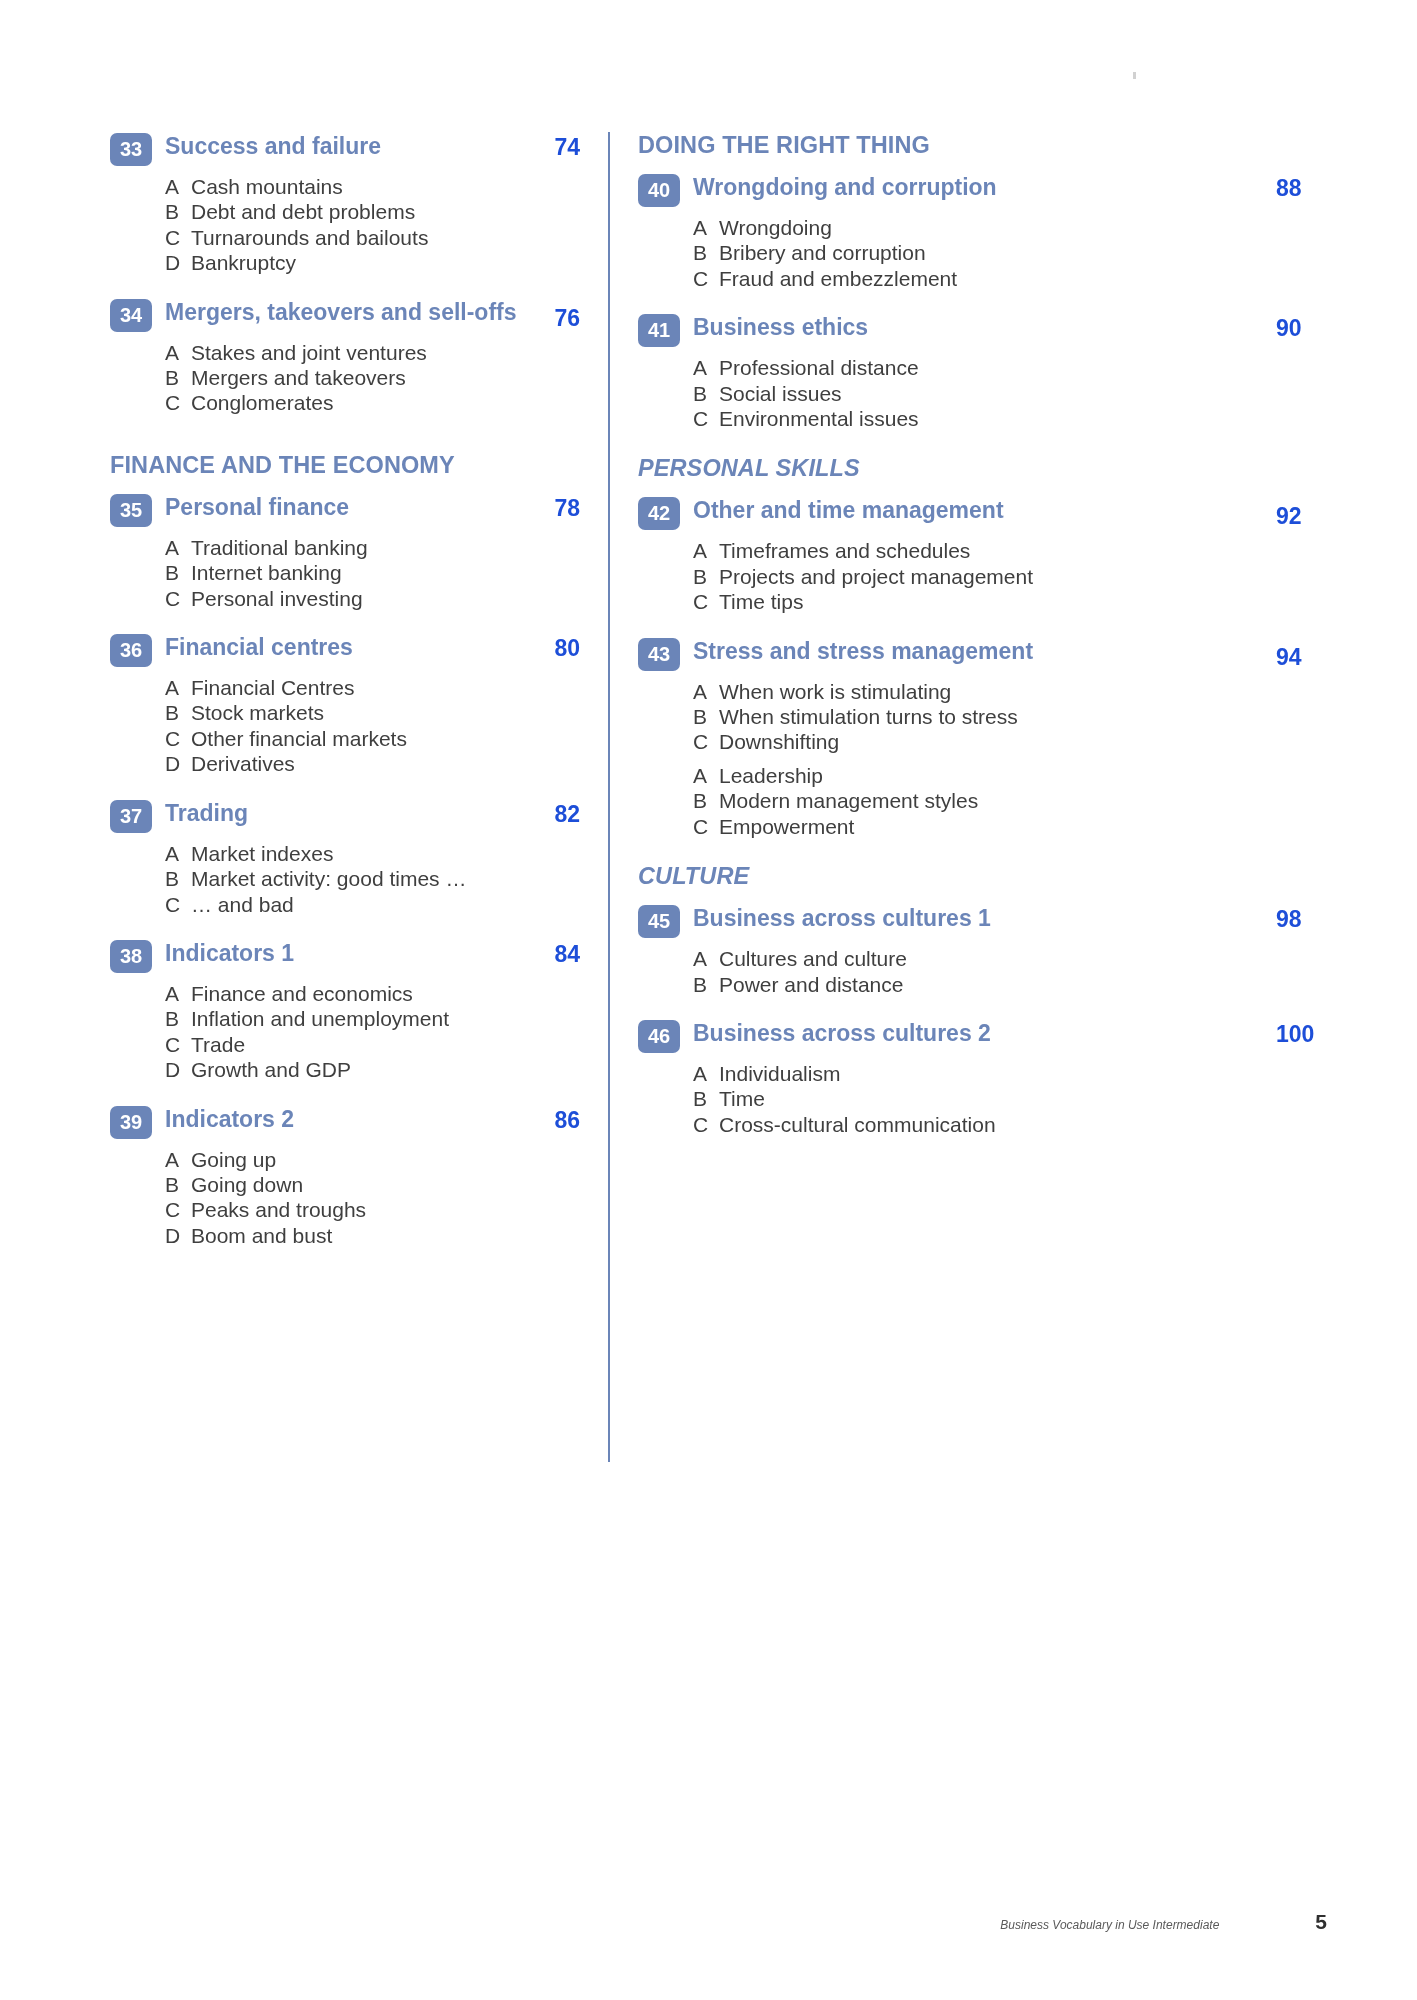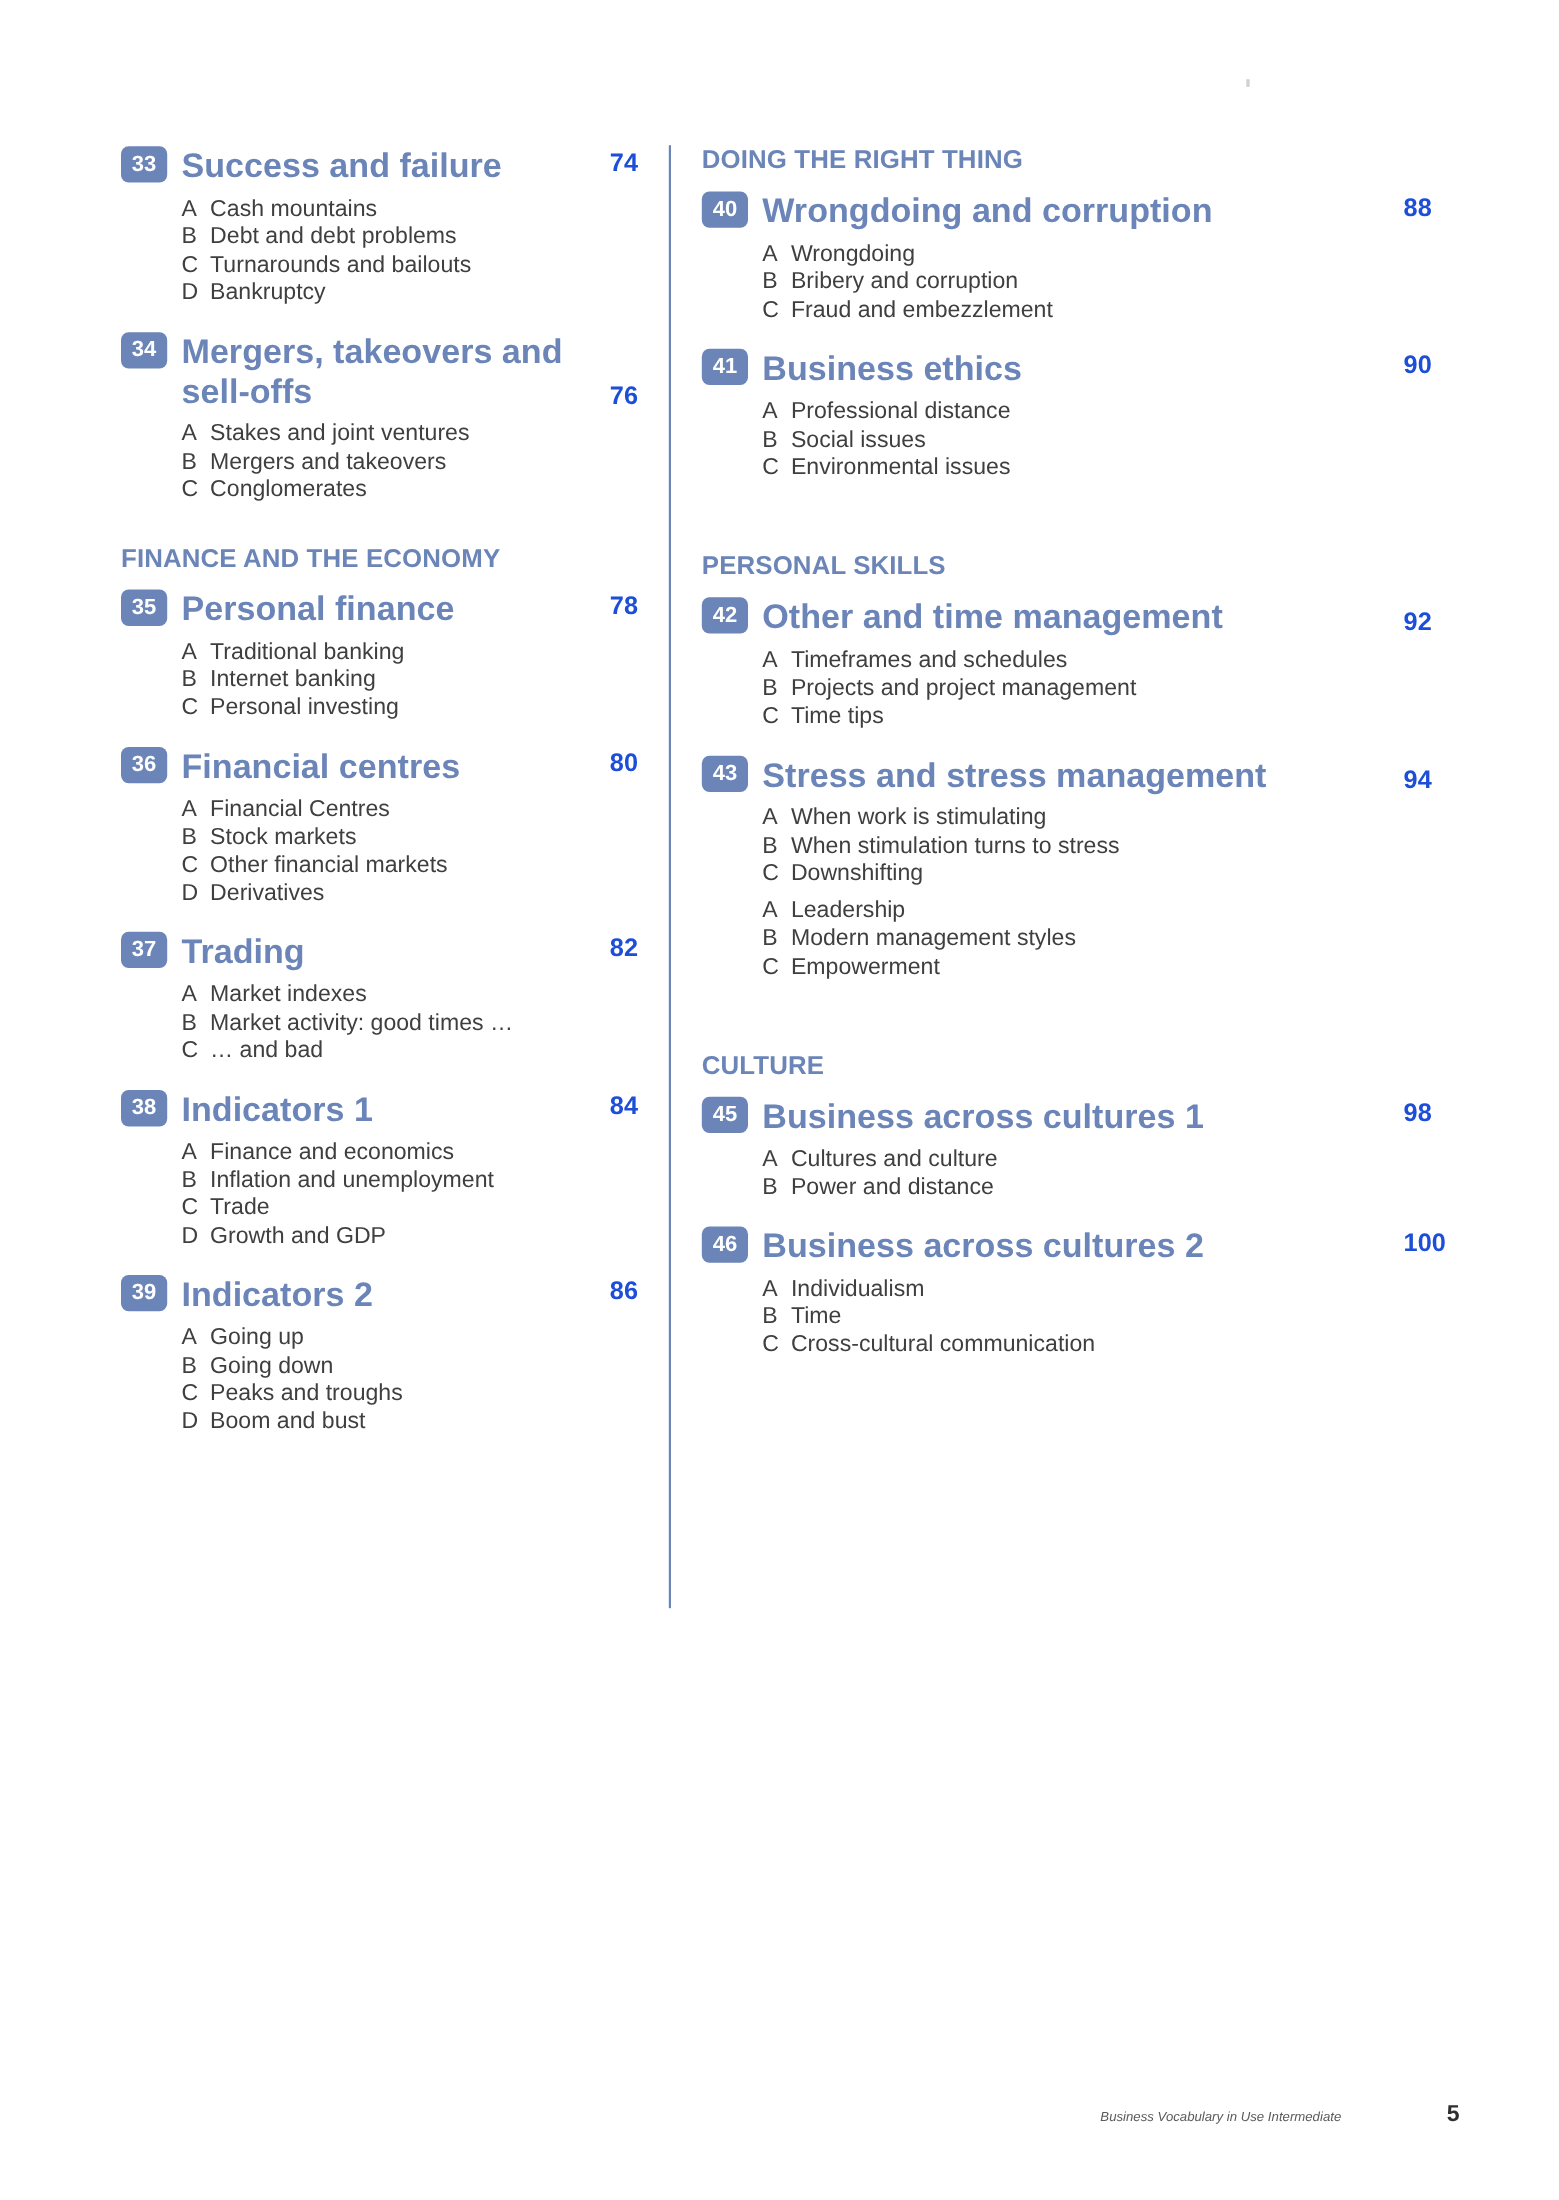--- a/index.html
+++ b/index.html
@@ -53,21 +53,21 @@
 
   
   .group-head {
     color: #6b85b8;
     font-weight: bold;
     font-size: 23.5px;
     letter-spacing: 0.1px;
     margin: 36px 0 14px 0;
   }
   .col-right .group-head { margin-top: 0; }
-  .group-head.gap-lg { margin-top: 64px; }
+  .group-head.gap-lg { margin-top: 24px; font-style: italic; }
 
   
   .unit {
     display: flex;
     align-items: flex-start;
     margin-top: 22px;
   }
   .unit.first { margin-top: 0; }
 
   .badge {
@@ -82,21 +82,21 @@
     min-width: 42px;
     text-align: center;
     margin-right: 13px;
     margin-top: 1px;
   }
 
   .unit-title {
     flex: 1 1 auto;
     color: #6b85b8;
     font-weight: bold;
-    font-size: 31px;
+    font-size: 23px;
     line-height: 1.16;
     padding-top: 1px;
   }
 
   .unit-page {
     flex: 0 0 auto;
     color: #1d4ed8;
     font-weight: bold;
     font-size: 23px;
     line-height: 1;

